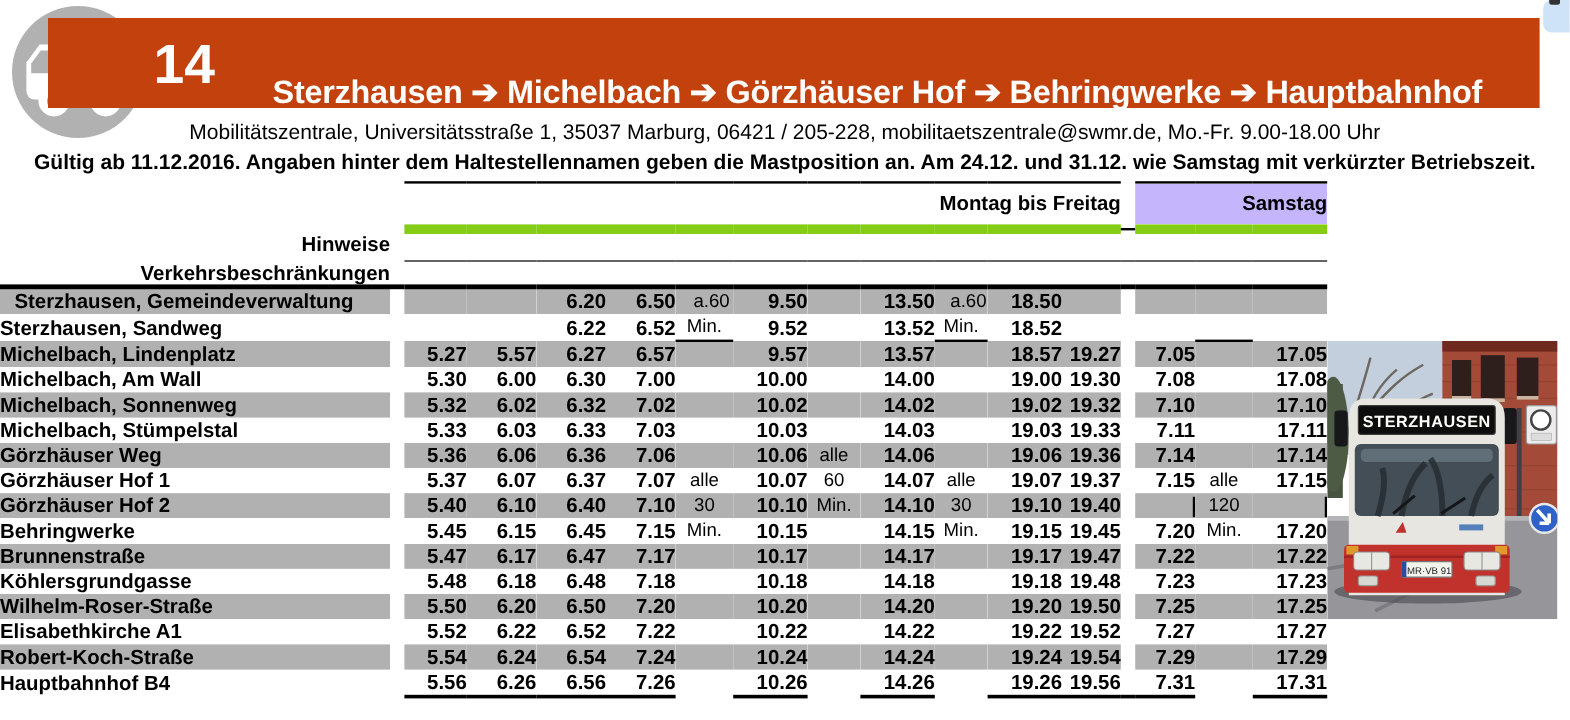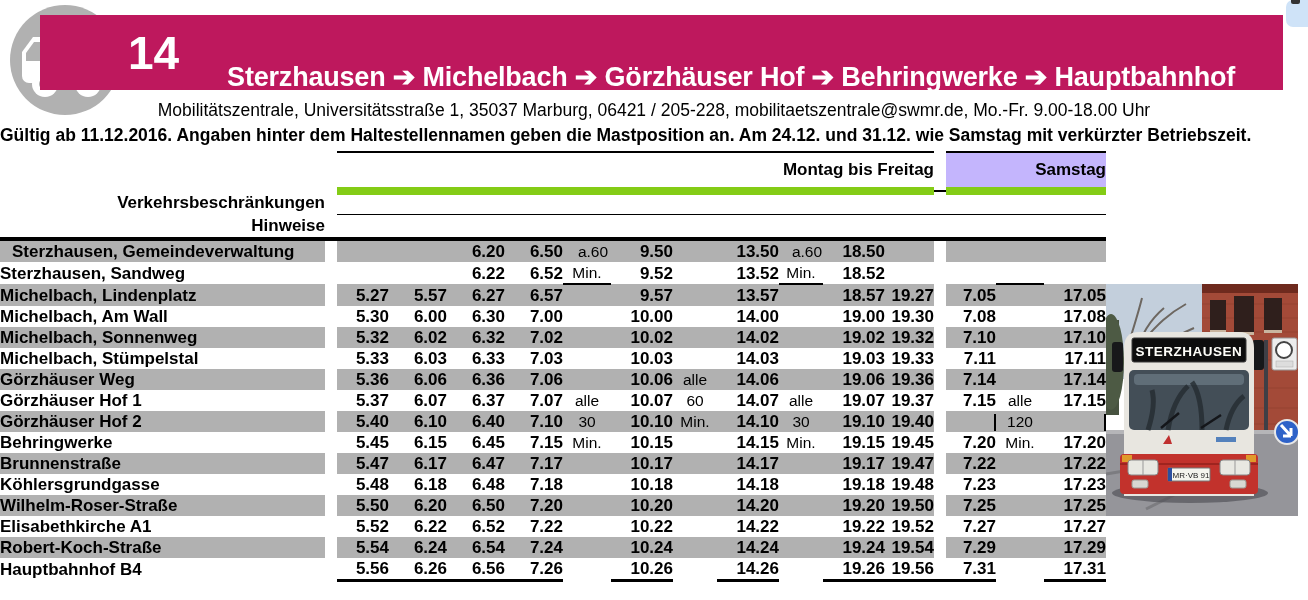--- a/index.html
+++ b/index.html
@@ -2,29 +2,29 @@
 <html><head>
 <meta charset="utf-8">
 <style>
   html,body{margin:0;padding:0;}
   body{
     width:1308px;height:600px;position:relative;overflow:hidden;
     background:#fff;font-family:"Liberation Sans",sans-serif;color:#000;
   }
   
   .route-bar{position:absolute;left:40px;top:15px;width:1243px;height:75px;
-    background:#be185d;display:flex;align-items:center;color:#fff;}
+    background:#c2410c;display:flex;align-items:center;color:#fff;}
   .line-number{margin-left:88px;font-size:46px;font-weight:bold;line-height:1;}
   .route-dest{flex:1;text-align:center;font-size:27px;font-weight:bold;letter-spacing:-0.2px;padding:0 8px;white-space:nowrap;margin-top:48px;}
   .bus-badge{position:absolute;left:8px;top:3px;width:114px;height:114px;}
   .scroll-btn{position:absolute;right:0;top:0;width:22px;height:27px;background:#cfe3f8;border-radius:7px 0 0 7px;}
   .scroll-btn::after{content:"";position:absolute;left:5px;top:0;width:9px;height:4px;background:#333;border-radius:0 0 2px 2px;}
   
   .contact{position:absolute;left:0;top:100px;width:1308px;text-align:center;font-size:17.5px;}
-  .validity{position:absolute;left:0;top:125px;width:1308px;text-align:left;font-size:17.5px;font-weight:bold;}
+  .validity{position:absolute;left:0;top:125px;width:1308px;text-align:center;font-size:17.5px;font-weight:bold;}
   
   table.tt{position:absolute;left:0;top:151px;border-collapse:collapse;table-layout:fixed;font-size:17px;}
   table.tt td{padding:0;margin:0;height:21px;line-height:21px;white-space:nowrap;overflow:hidden;vertical-align:middle;}
   tr.ghead td{height:34px;line-height:34px;}
   td.mofr-head,td.sat-head{text-align:right;font-weight:bold;border-top:2px solid #000;border-bottom:8px solid #84cc16;}
   td.sat-head{background:#c4b5fd;}
   td.ghead-gap{border-bottom:2px solid #000;}
   tr.meta1 td{height:19px;line-height:19px;}
   tr.meta2 td{height:22px;line-height:22px;}
   td.mlabel{text-align:right;font-weight:bold;padding-right:3px;}
@@ -89,29 +89,29 @@
       <col style="width:62px">
   </colgroup>
   <tbody>
     <tr class="ghead">
       <td></td>
       <td></td>
       <td class="mofr-head" colspan="11">Montag bis Freitag</td>
       <td class="ghead-gap"></td>
       <td class="sat-head" colspan="3">Samstag</td>
     </tr>
-    <tr class="meta meta1">
-      <td class="mlabel">Verkehrsbeschränkungen</td>
+    <tr class="meta meta2">
+      <td class="mlabel">Hinweise</td>
       <td></td>
       <td class="rule" colspan="11"></td>
       <td class="rule"></td>
       <td class="rule" colspan="3"></td>
     </tr>
-    <tr class="meta meta2">
-      <td class="mlabel">Hinweise</td>
+    <tr class="meta meta1">
+      <td class="mlabel">Verkehrsbeschränkungen</td>
       <td></td>
       <td class="rule" colspan="11"></td>
       <td class="rule"></td>
       <td class="rule" colspan="3"></td>
     </tr>
   </tbody>
   <tbody id="tt-body">
       <tr class="stripe first">
         <td class="stop band">Sterzhausen, Gemeindeverwaltung</td>
         <td class="gap"></td>

